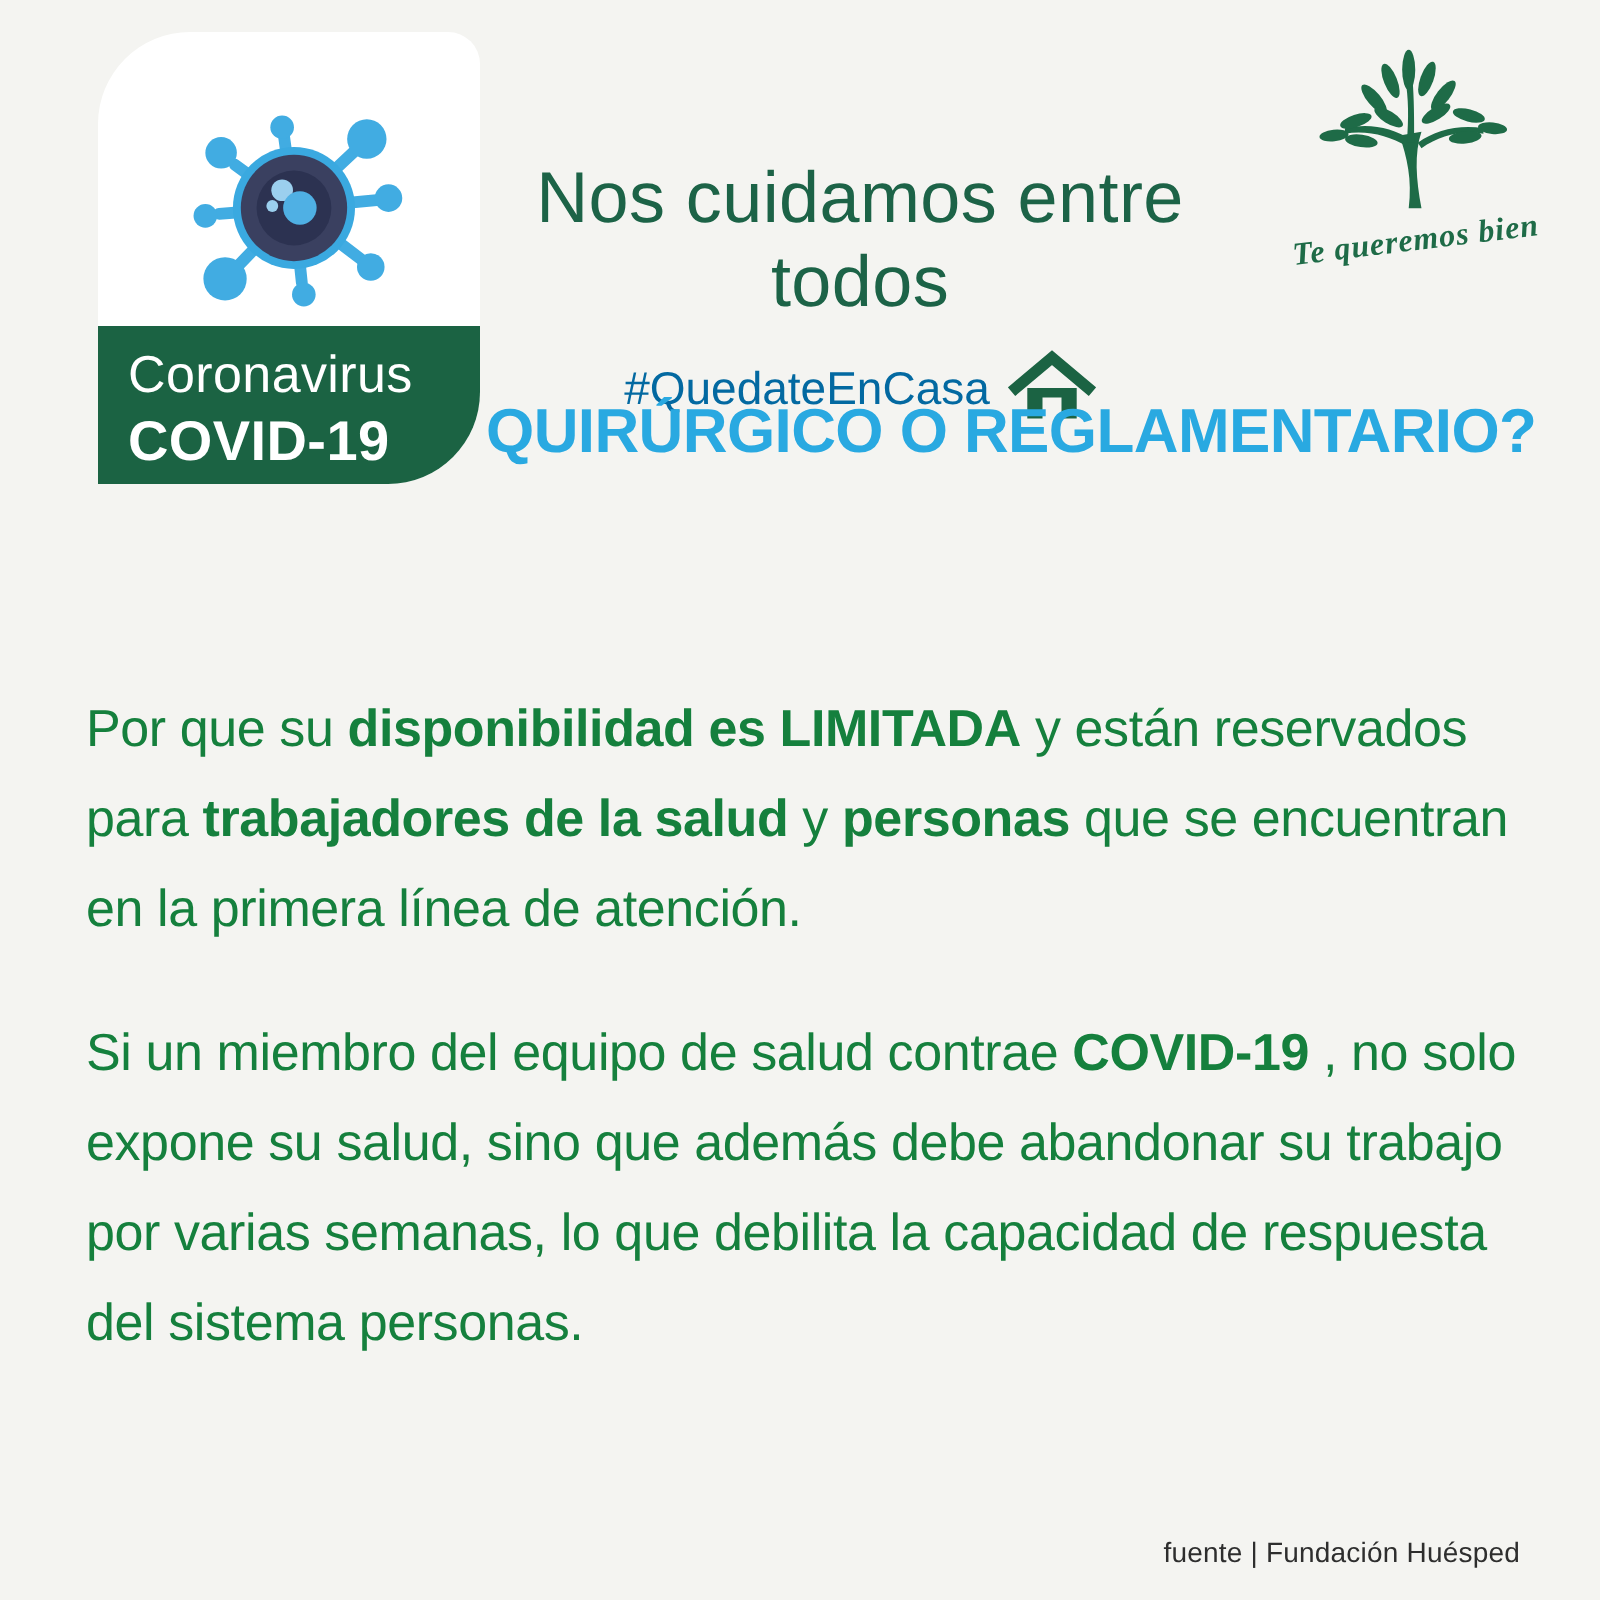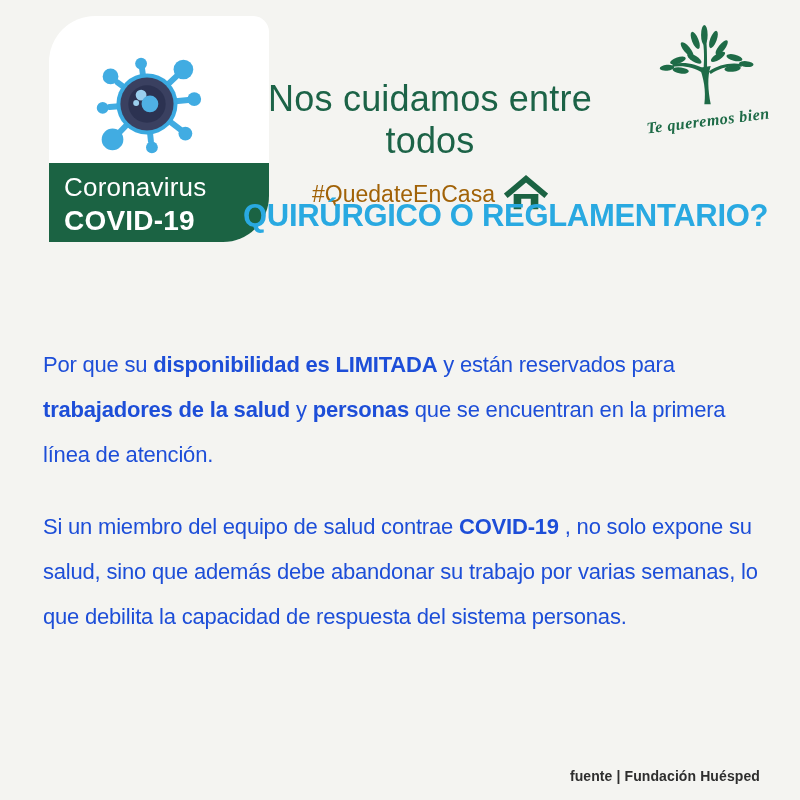--- a/index.html
+++ b/index.html
@@ -10,21 +10,20 @@
     position:relative;
     overflow:hidden;
   }
   .canvas{position:absolute;inset:0;}
 
   
   .brand-card{
     position:absolute;left:49px;top:16px;width:191px;height:226px;
     background:#ffffff;
     border-radius:46px 16px 46px 0;
-    padding-left:29px;
   }
   .virus-wrap{position:absolute;left:33px;top:26px;width:128px;height:122px;}
   .badge{
     position:absolute;left:0;bottom:0;width:100%;height:79px;
     background:#1b6343;
     border-radius:0 0 46px 0;
     color:#ffffff;
     box-sizing:border-box;
     padding:9px 0 0 15px;
     line-height:1.22;
@@ -35,21 +34,21 @@
   
   .top-center{
     position:absolute;left:240px;top:78px;width:380px;
     text-align:center;color:#1c6347;
   }
   .tagline{font-size:36px;font-weight:400;letter-spacing:0.2px;}
   .hashtag-row{
     margin-top:13px;
     display:flex;align-items:center;justify-content:center;gap:9px;
   }
-  .hashtag{font-size:23px;color:#a16207;}
+  .hashtag{font-size:23px;color:#0369a1;}
   .house-wrap{width:44px;height:38px;}
 
   
   .logo{
     position:absolute;left:628px;top:24px;width:160px;
     text-align:center;color:#1e6b47;
   }
   .tree-wrap{width:104px;height:82px;margin:0 auto;}
   .clinic-name{font-size:13px;font-weight:700;margin-top:2px;letter-spacing:0.1px;}
   .clinic-slogan{
@@ -62,31 +61,31 @@
   
   .headline{
     position:absolute;left:243px;top:196px;width:548px;
     color:#29a9e1;font-size:31px;font-weight:700;
     line-height:39px;letter-spacing:-0.3px;
   }
 
   
   .para{
     position:absolute;left:43px;width:722px;
-    color:#1d4ed8;font-size:22px;line-height:45px;
+    color:#15803d;font-size:26px;line-height:45px;
     letter-spacing:-0.2px;
   }
   .para-1{top:342px;}
   .para-2{top:504px;}
   .para .b{font-weight:700;}
 
   
   .footer{
     position:absolute;right:40px;top:768px;
-    font-size:14px;font-weight:700;color:#2e2e2e;letter-spacing:0.1px;margin-left:47px;
+    font-size:14px;font-weight:400;color:#2e2e2e;letter-spacing:0.1px;margin-left:47px;
   }
 </style>
 </head>
 <body>
 
 <div class="canvas">
 
   <div class="brand-card">
     <div class="virus-wrap">
       <svg viewBox="0 0 130 122" width="128" height="122">

